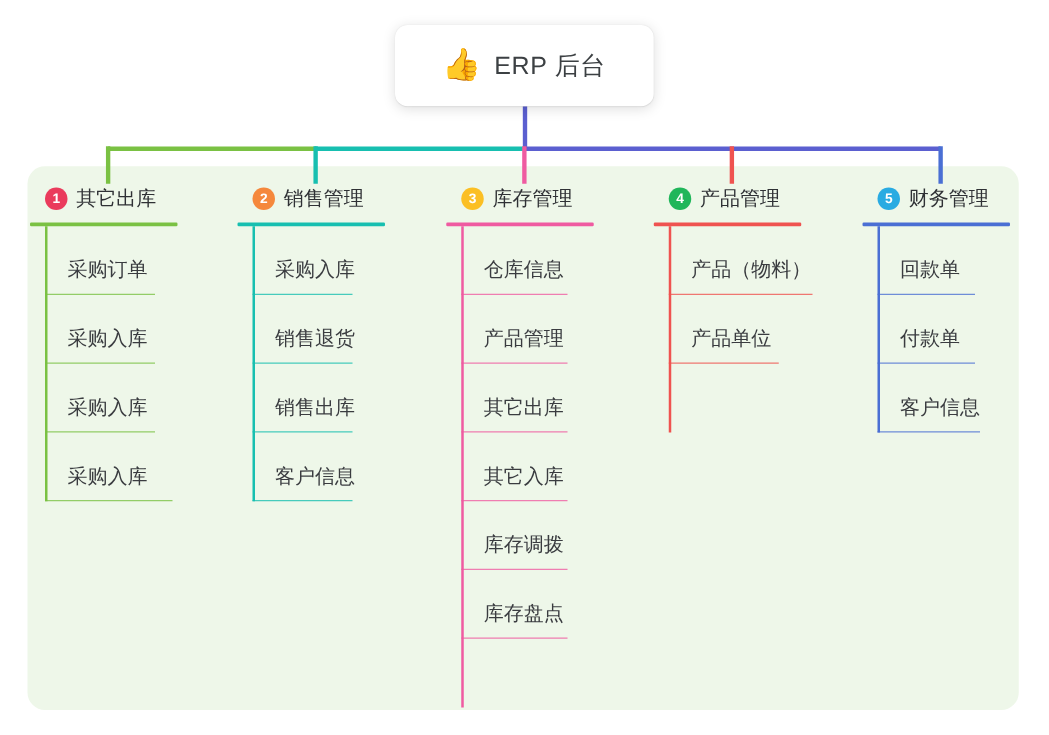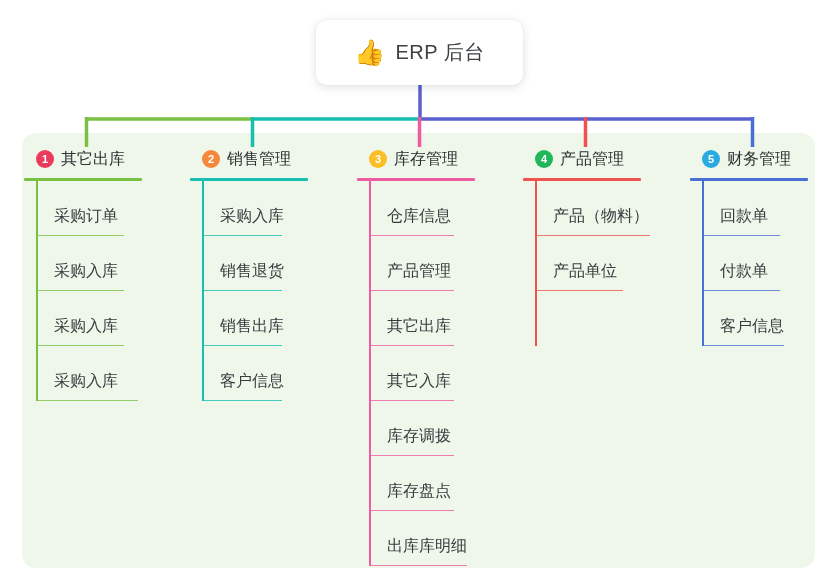--- a/index.html
+++ b/index.html
@@ -245,24 +245,20 @@
           <div class="leaf-rule" style="width: 85px; background: rgb(239, 91, 161); opacity: 0.78;"></div>
         </div>
         <div class="leaf">
           <span class="leaf-label">库存调拨</span>
           <div class="leaf-rule" style="width: 85px; background: rgb(239, 91, 161); opacity: 0.78;"></div>
         </div>
         <div class="leaf">
           <span class="leaf-label">库存盘点</span>
           <div class="leaf-rule" style="width: 85px; background: rgb(239, 91, 161); opacity: 0.78;"></div>
         </div>
-        <div class="leaf">
-          <span class="leaf-label">出库库明细</span>
-          <div class="leaf-rule" style="width: 98px; background: rgb(239, 91, 161); opacity: 0.78;"></div>
-        </div>
       </div>
     </div>
     <div class="column" style="left: 523px;">
       <div class="col-head">
         <span class="badge" style="background: rgb(32, 182, 90);">4</span>
         <span class="col-title">产品管理</span>
       </div>
       <div class="head-rule" style="width: 118px; background: rgb(239, 83, 80);"></div>
       <div class="leaves">
         <div class="spine" style="background: rgb(239, 83, 80); height: 165px;"></div>

